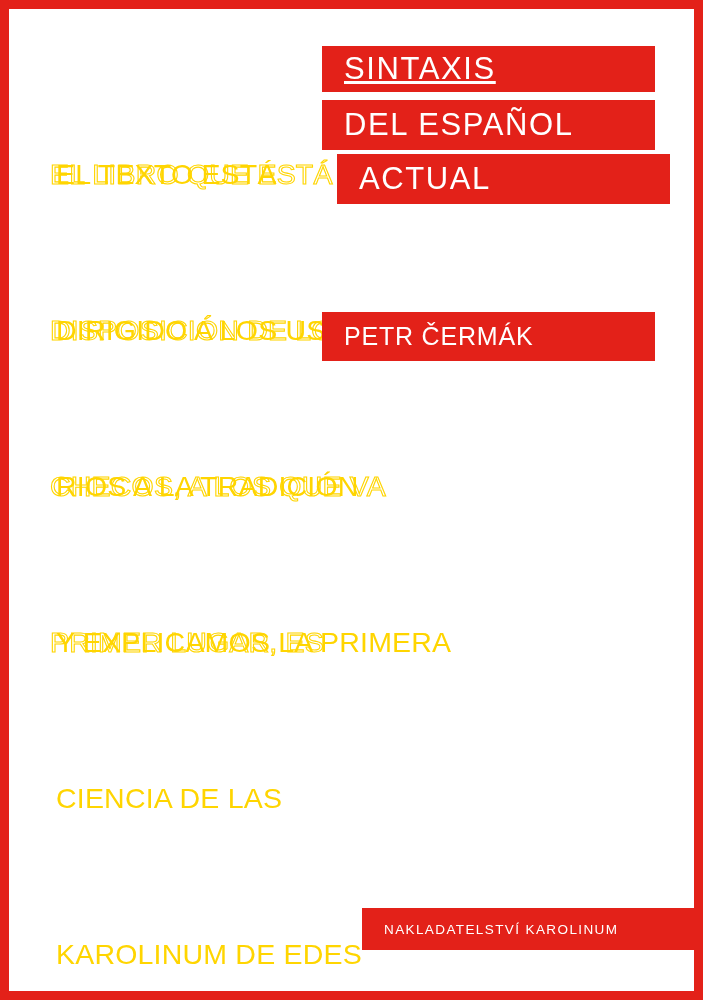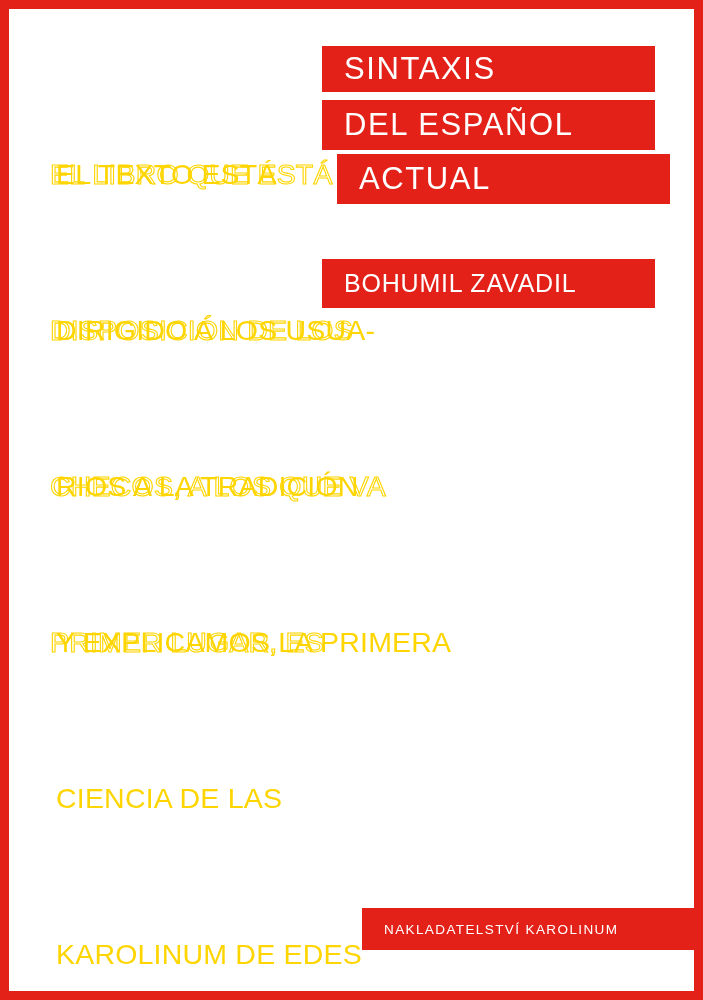--- a/index.html
+++ b/index.html
@@ -84,21 +84,21 @@
   .bar-author {
     font-size: 25px;
     font-weight: 400;
     letter-spacing: 0.8px;
   }
   .bar-publisher {
     font-size: 13.5px;
     font-weight: 400;
     letter-spacing: 1.4px;
   }
-  #bar-title-1 { left: 322px; top: 46px;  width: 333px; height: 46px; }
+  #bar-title-1 { left: 322px; top: 46px;  width: 333px; height: 46px; text-decoration: underline; }
   #bar-title-2 { left: 322px; top: 100px; width: 333px; height: 50px; }
   #bar-title-3 { left: 322px; top: 154px; width: 333px; height: 50px; margin-left: 15px; }
   #bar-author-1 { left: 322px; top: 259px; width: 333px; height: 49px; }
   #bar-author-2 { left: 322px; top: 312px; width: 333px; height: 49px; }
   #bar-publisher { left: 322px; top: 908px; width: 333px; height: 42px; margin-left: 40px; }
 </style>
 </head>
 <body>
 
 <div id="cover">
@@ -150,21 +150,21 @@
   <div class="bar" id="bar-title-1">
     <span class="bar-title">SINTAXIS</span>
   </div>
   <div class="bar" id="bar-title-2">
     <span class="bar-title">DEL ESPAÑOL</span>
   </div>
   <div class="bar" id="bar-title-3">
     <span class="bar-title">ACTUAL</span>
   </div>
 
-  <div class="bar" id="bar-author-1">
-    <span class="bar-author">BOHUMIL ZAVADIL</span>
+  <div class="bar" id="bar-author-2">
+    <span class="bar-author">PETR ČERMÁK</span>
   </div>
 
   <div class="bar" id="bar-publisher">
     <span class="bar-publisher">NAKLADATELSTVÍ KAROLINUM</span>
   </div>
 
 </div>
 
 </body></html>

